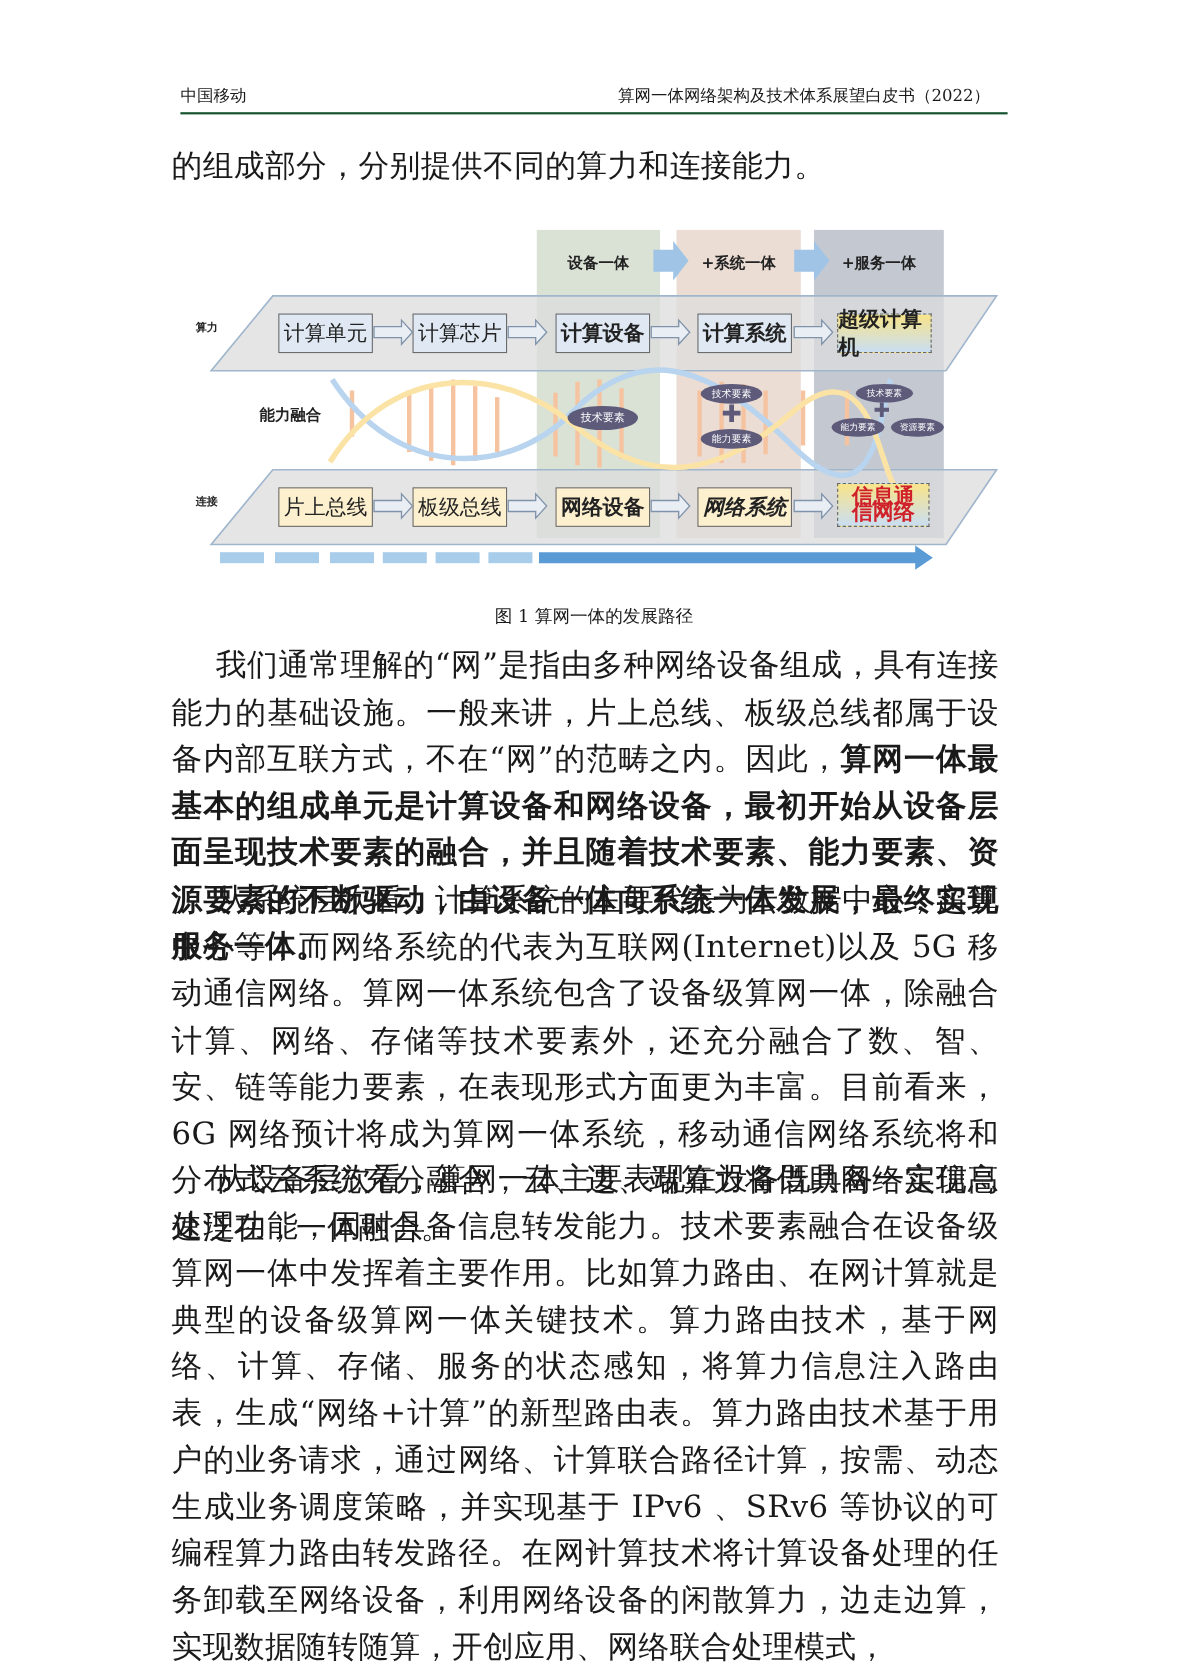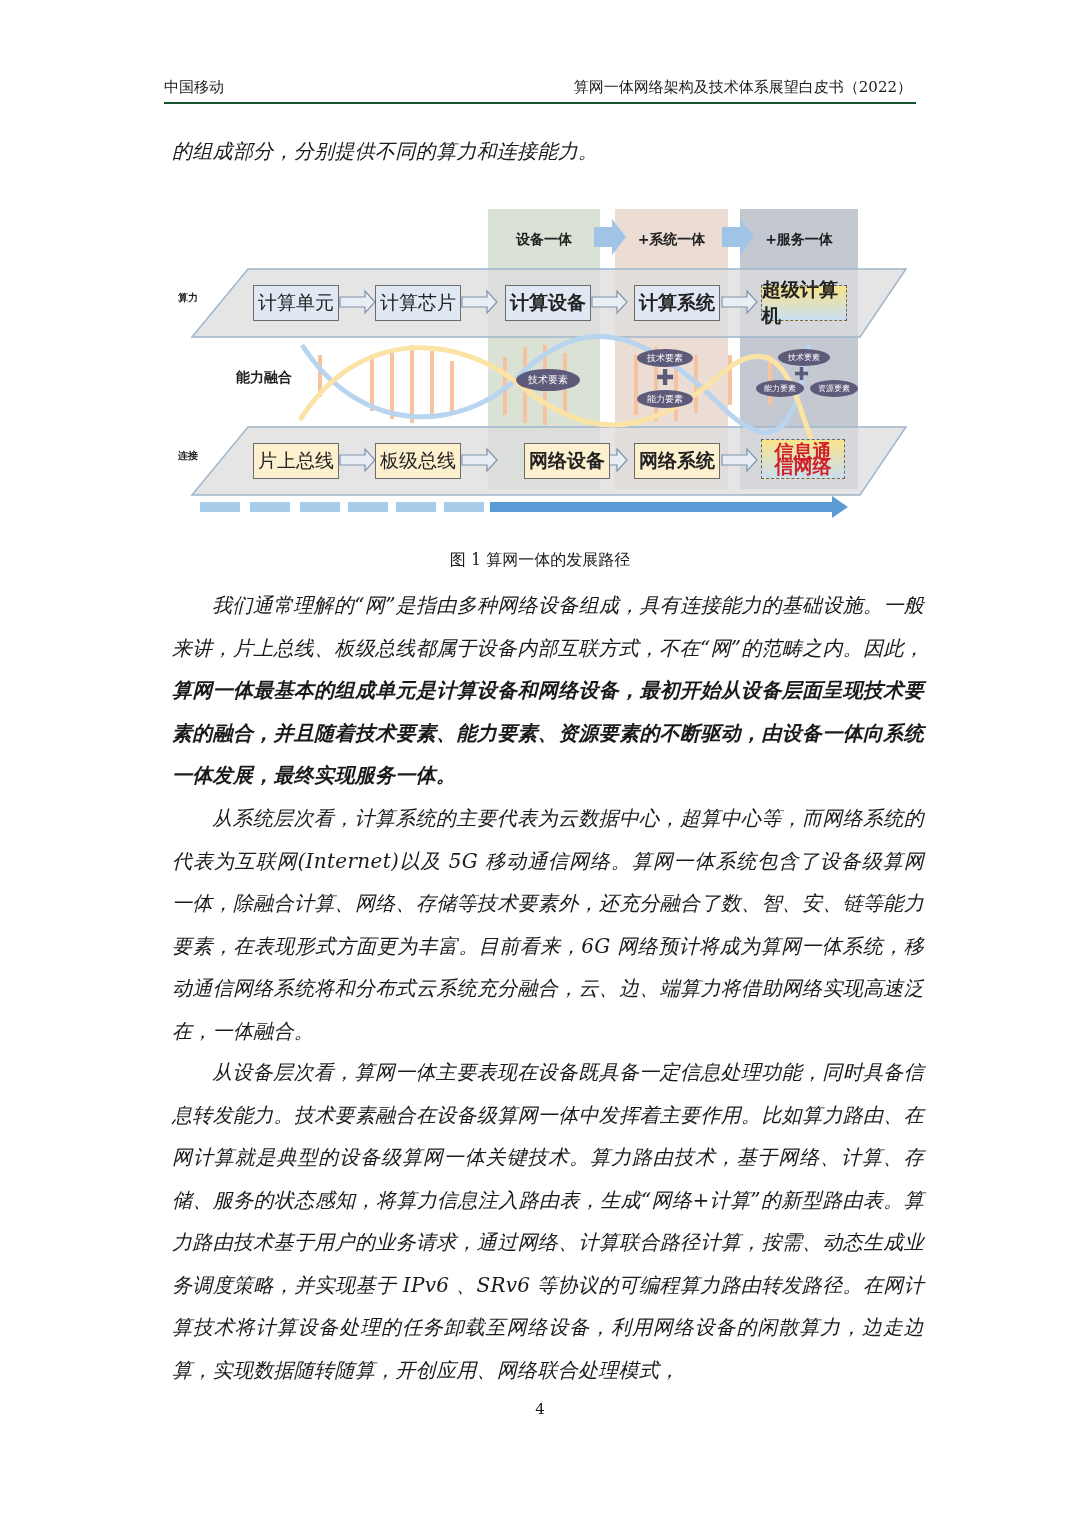--- a/index.html
+++ b/index.html
@@ -1,23 +1,23 @@
 <!DOCTYPE html>
 <html><head>
 <meta charset="utf-8">
 <style>
   html, body { margin:0; padding:0; background:#ffffff; }
   body { width:1080px; height:1526px; position:relative; overflow:hidden;
          font-family:"DejaVu Serif","Liberation Serif",serif; color:#1a1a1a; }
   .header { position:absolute; left:164px; top:76px; width:752px; height:26px;
             border-bottom:2px solid #14532d; font-size:15px; }
   .header .left { position:absolute; left:0; top:2px; }
-  .header .right { position:absolute; right:4px; top:2px;margin-left:40px; }
-  .para { position:absolute; left:172px; width:752px; font-size:20px; line-height:42.5px;
-          text-align:justify; letter-spacing:0.3px;font-style:italic; }
+  .header .right { position:absolute; right:16px; top:2px;margin-left:40px; }
+  .para { position:absolute; left:156px; width:752px; font-size:28px; line-height:42.5px;
+          text-align:justify; letter-spacing:0.3px; }
   .para .indent { display:inline-block; width:40px; }
   .bold { font-weight:bold; }
   .caption { position:absolute; left:0; width:1080px; top:550px; text-align:center; font-size:16px; }
   .pagenum { position:absolute; left:0; width:1080px; top:1400px; text-align:center; font-size:15px; }
 
   .fig { position:absolute; left:160px; top:205px; width:760px; height:320px;
          font-family:"DejaVu Sans","Liberation Sans",sans-serif; }
   .col { position:absolute; top:4px; height:280px; }
   .col-title { position:absolute; top:22px; width:100%; text-align:center; font-size:14px; font-weight:bold; color:#222; }
   .box { position:absolute; height:34px; border:1.5px solid #6b6b6b; font-size:19px;
@@ -121,22 +121,22 @@
   <div class="pill" style="left:477px;top:144px;width:56px;height:18px;">技术要素</div>
   <div class="plus" style="left:496px;top:162px;">✚</div>
   <div class="pill" style="left:477px;top:185px;width:56px;height:18px;">能力要素</div>
   <div class="pill" style="left:618px;top:144px;width:52px;height:17px;font-size:8px;">技术要素</div>
   <div class="plus" style="left:634px;top:160px;font-size:18px;">✚</div>
   <div class="pill" style="left:596px;top:175px;width:48px;height:17px;font-size:8px;">能力要素</div>
   <div class="pill" style="left:650px;top:175px;width:48px;height:17px;font-size:8px;">资源要素</div>
 
   <div class="box n" style="left:93px;top:238px;width:84px;">片上总线</div>
   <div class="box n" style="left:215px;top:238px;width:84px;">板级总线</div>
-  <div class="box n b" style="left:364px;top:238px;width:84px;">网络设备</div>
-  <div class="box n b" style="left:474px;top:238px;width:84px;">网络系统</div>
+  <div class="box n b" style="left:345px;top:238px;width:84px;">网络设备</div>
+  <div class="box n b" style="left:474px;top:238px;width:84px;font-style:italic;">网络系统</div>
   <div class="box special" style="left:601px;top:234px;width:84px;height:40px;color:#d0202a;font-size:19px;line-height:15px;text-align:center;padding:0 6px;box-sizing:border-box;">信息通信网络</div>
 </div>
 
 <div class="caption">图 1 算网一体的发展路径</div>
 
 <div class="para" style="top:584px;"><span class="indent"></span><span>我们通常理解的“网”是指由多种网络设备组成，具有连接能力的基础设施。一般来讲，片上总线、板级总线都属于设备内部互联方式，不在“网”的范畴之内。因此，</span><span class="bold">算网一体最基本的组成单元是计算设备和网络设备，最初开始从设备层面呈现技术要素的融合，并且随着技术要素、能力要素、资源要素的不断驱动，由设备一体向系统一体发展，最终实现服务一体。</span></div>
 
 <div class="para" style="top:797px;"><span class="indent"></span><span>从系统层次看，计算系统的主要代表为云数据中心，超算中心等，而网络系统的代表为互联网(Internet)以及 5G 移动通信网络。算网一体系统包含了设备级算网一体，除融合计算、网络、存储等技术要素外，还充分融合了数、智、安、链等能力要素，在表现形式方面更为丰富。目前看来，6G 网络预计将成为算网一体系统，移动通信网络系统将和分布式云系统充分融合，云、边、端算力将借助网络实现高速泛在，一体融合。</span></div>
 
 <div class="para" style="top:1051px;"><span class="indent"></span><span>从设备层次看，算网一体主要表现在设备既具备一定信息处理功能，同时具备信息转发能力。技术要素融合在设备级算网一体中发挥着主要作用。比如算力路由、在网计算就是典型的设备级算网一体关键技术。算力路由技术，基于网络、计算、存储、服务的状态感知，将算力信息注入路由表，生成“网络+计算”的新型路由表。算力路由技术基于用户的业务请求，通过网络、计算联合路径计算，按需、动态生成业务调度策略，并实现基于 IPv6 、SRv6 等协议的可编程算力路由转发路径。在网计算技术将计算设备处理的任务卸载至网络设备，利用网络设备的闲散算力，边走边算，实现数据随转随算，开创应用、网络联合处理模式，</span></div>

